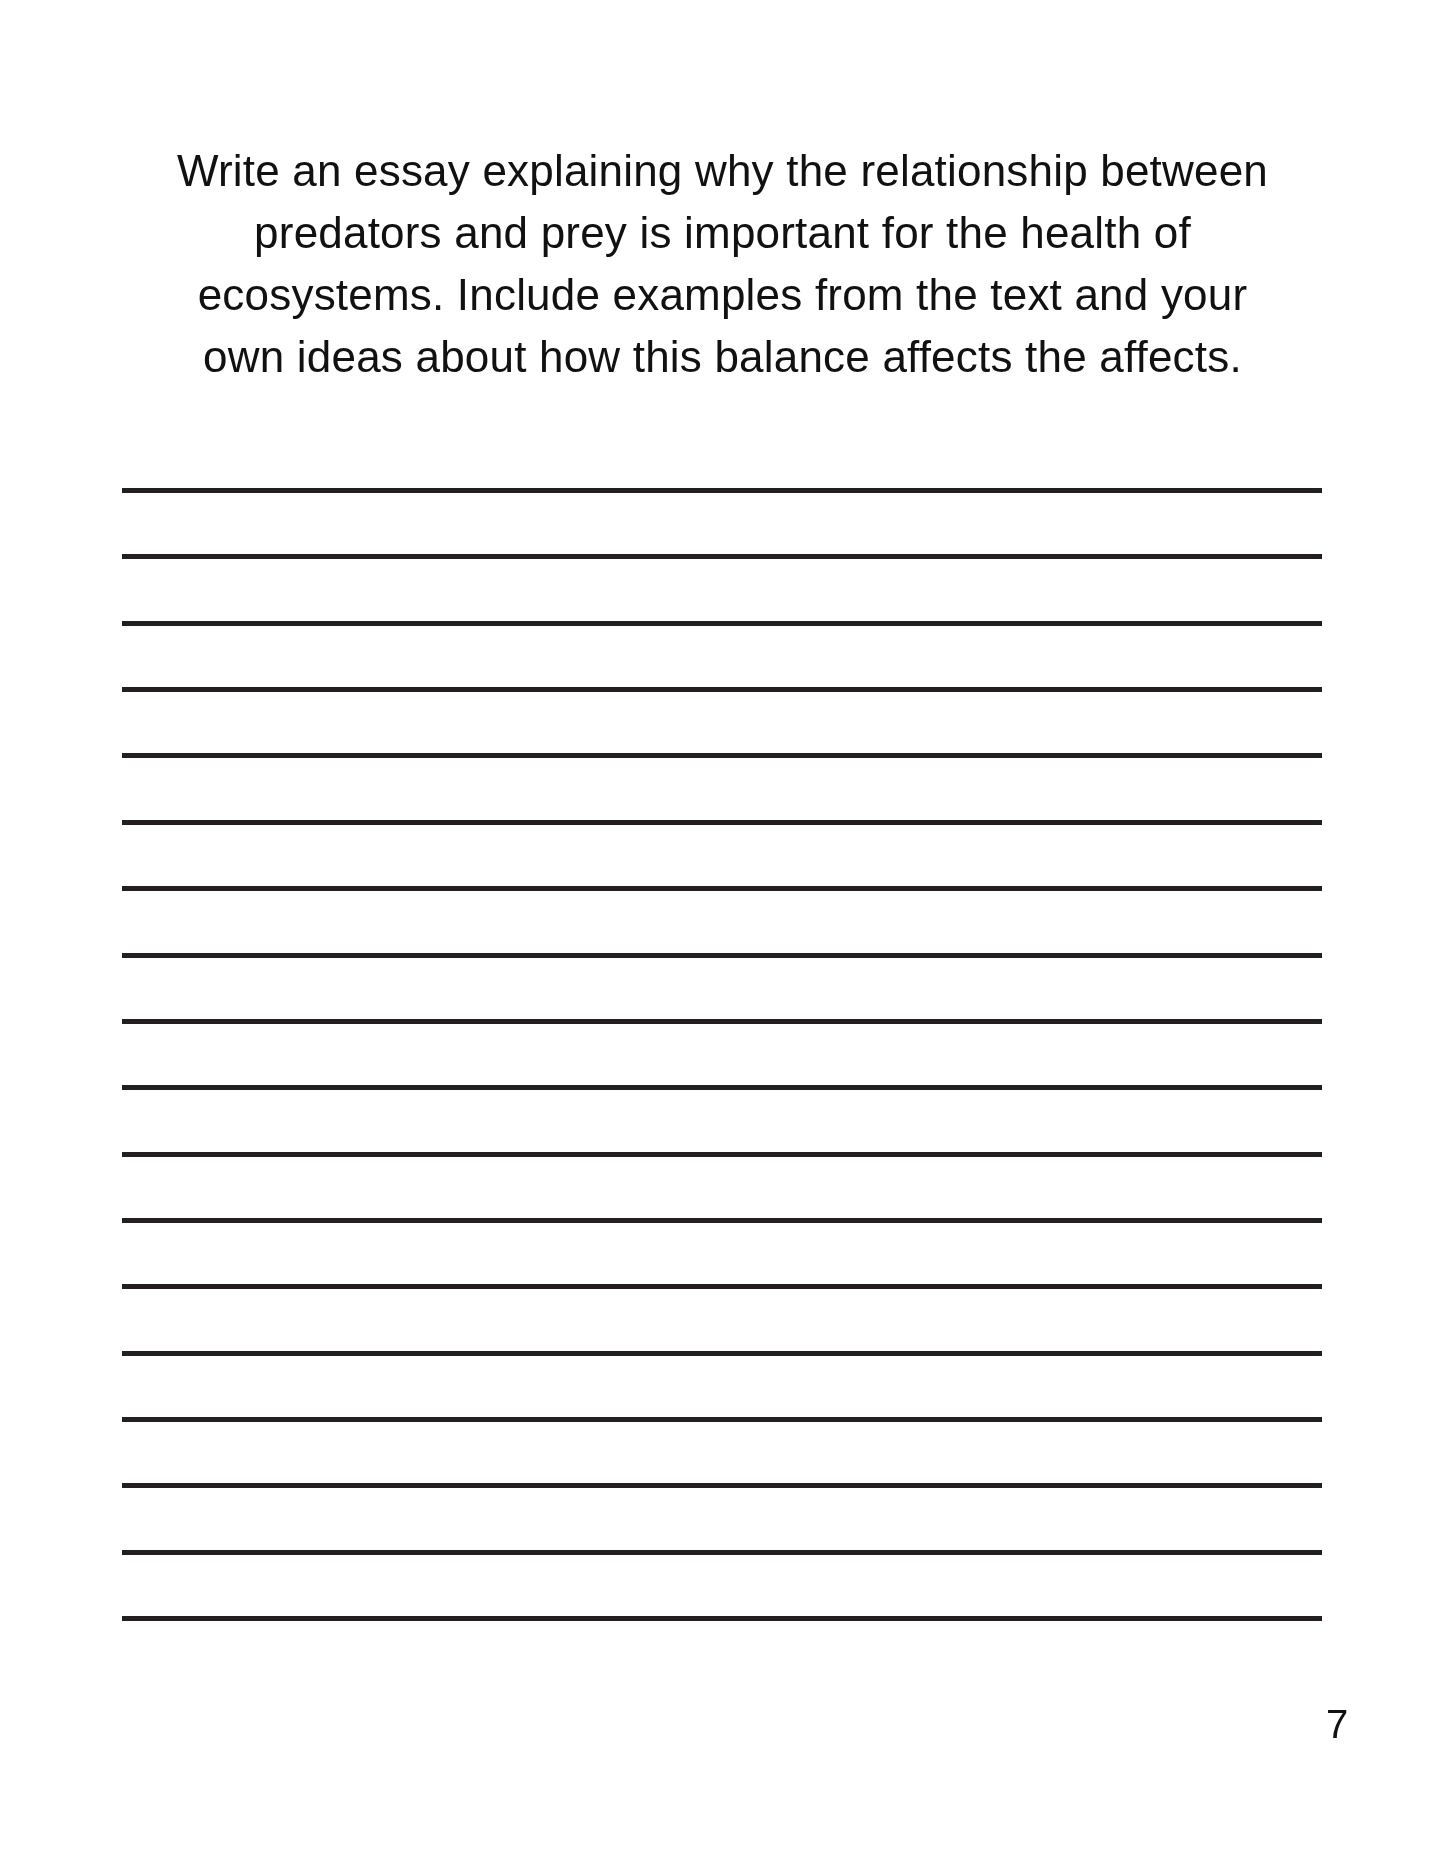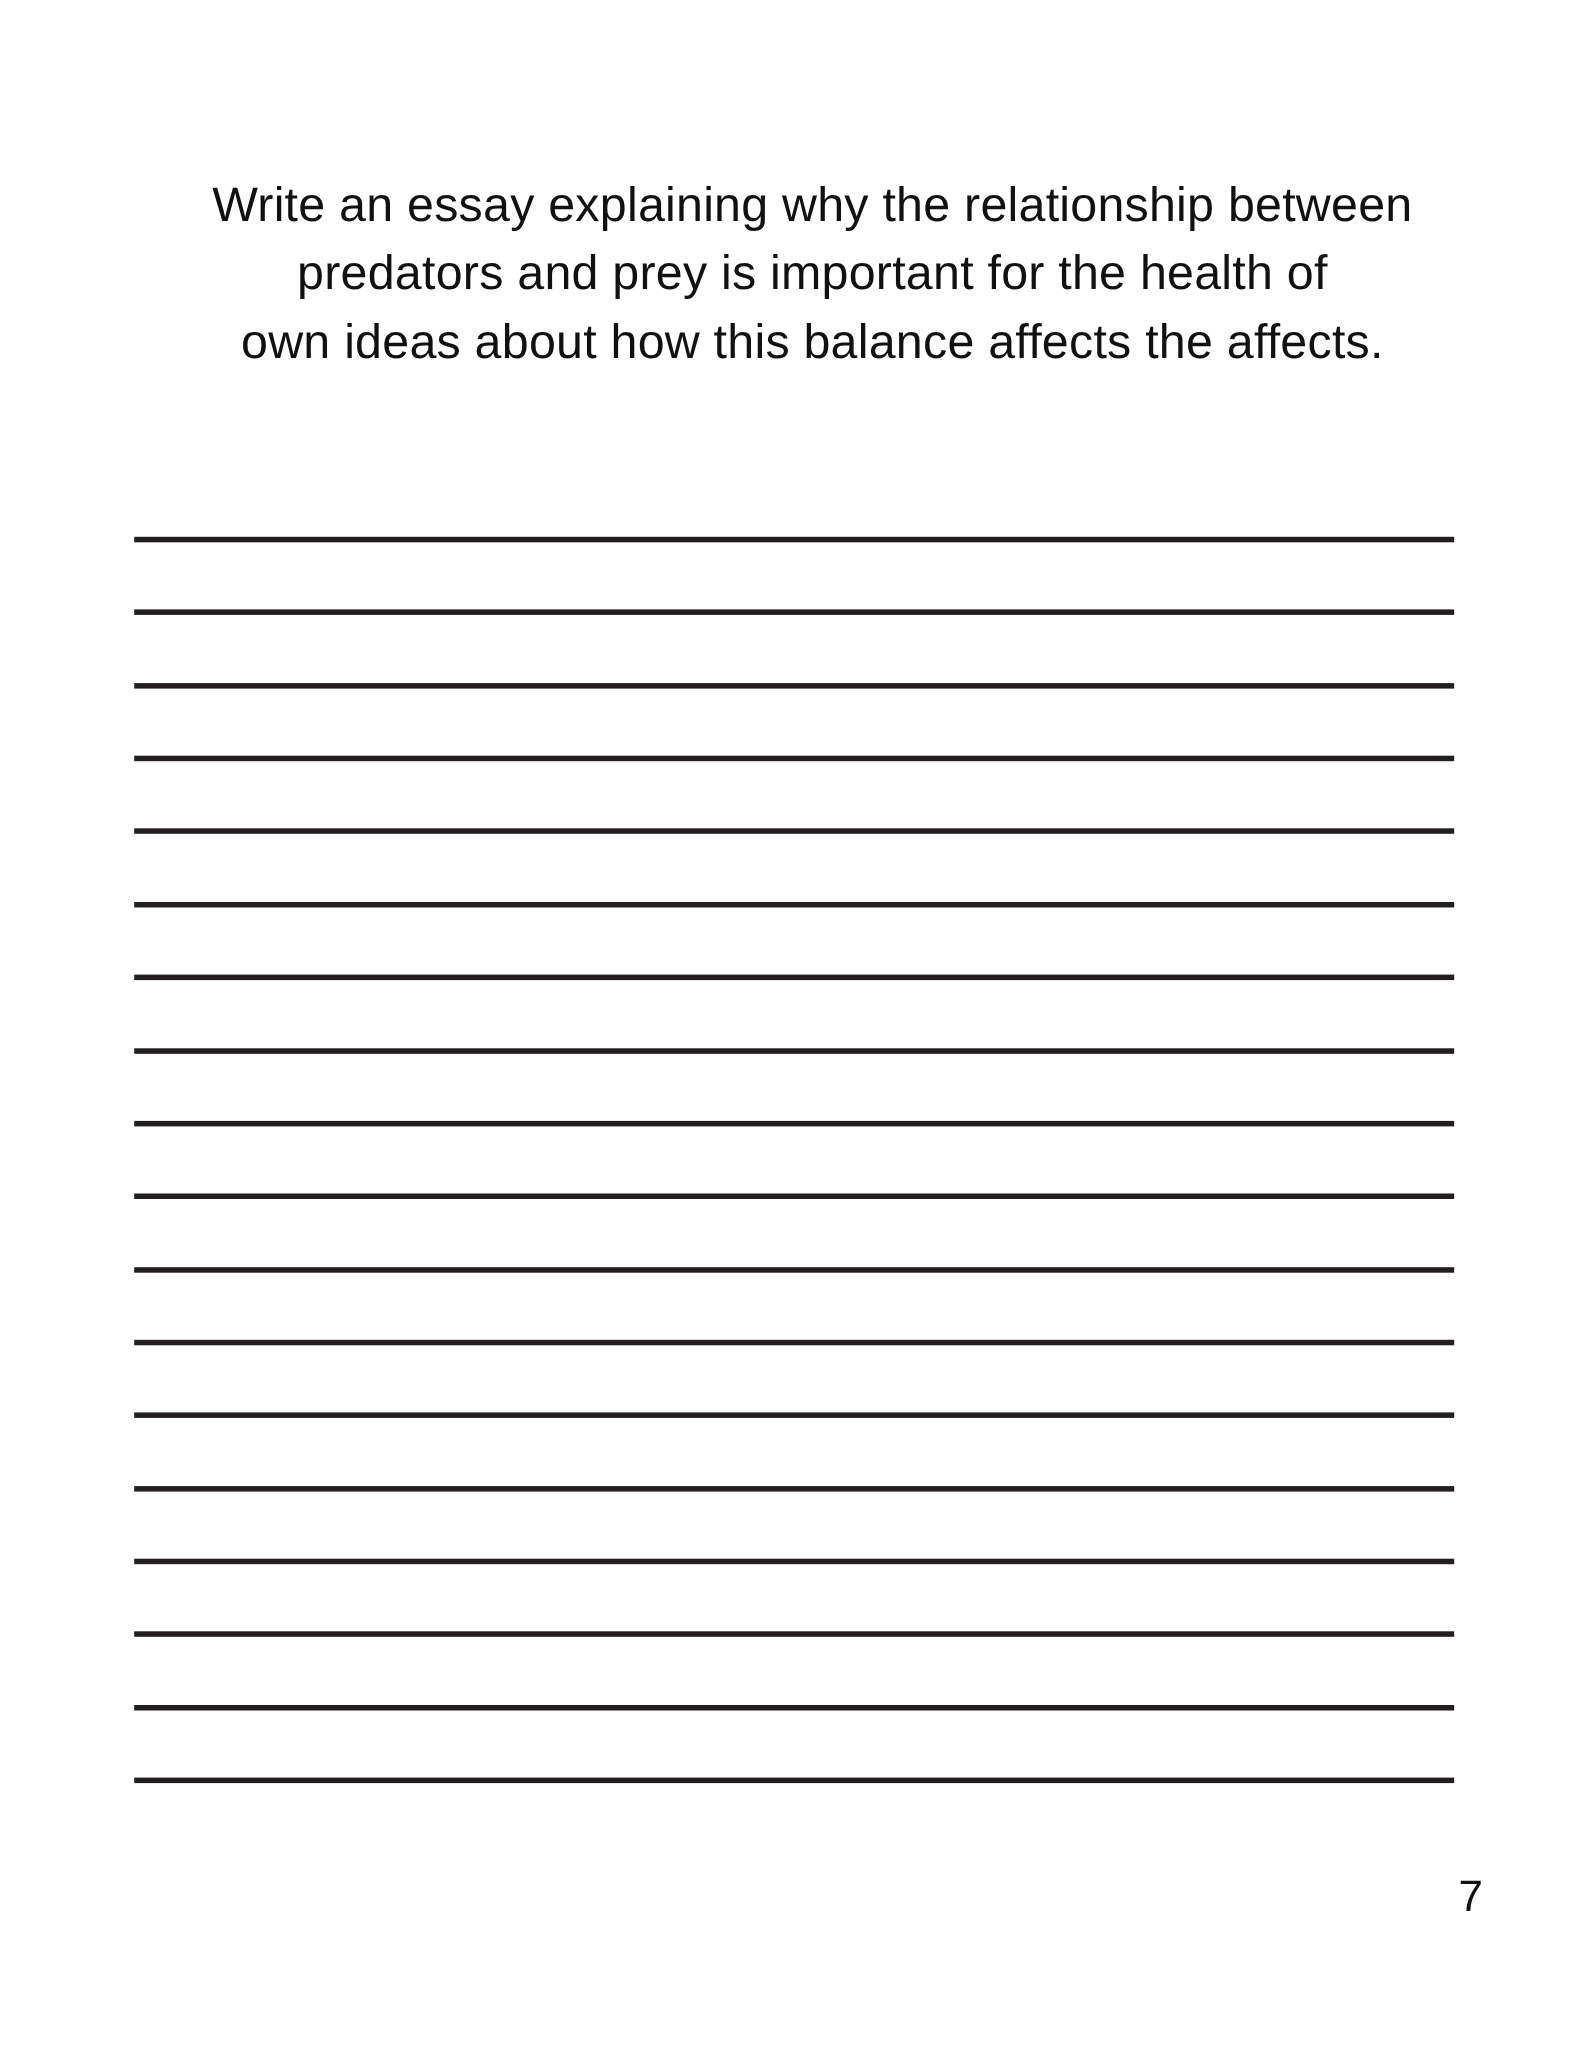--- a/index.html
+++ b/index.html
@@ -18,21 +18,21 @@
     .prompt {
       position: absolute;
       left: 110px;
       top: 140px;
       width: 1225px;
       text-align: center;
       font-size: 44px;
       line-height: 62px;
       letter-spacing: 0.2px;
       color: #111111;
-      margin: 16px;
+      margin: 0;
     }
     .prompt .line {
       display: block;
       white-space: nowrap;
     }
     .lines {
       position: absolute;
       left: 122px;
       top: 0;
       width: 1200px;
@@ -54,20 +54,21 @@
       color: #111111;
     }
   </style>
 </head>
 <body>
 
 <div class="page">
   <p class="prompt">
     <span class="line">Write an essay explaining why the relationship between</span>
     <span class="line">predators and prey is important for the health of</span>
+    <span class="line">ecosystems. Include examples from the text and your</span>
     <span class="line">own ideas about how this balance affects the affects.</span>
   </p>
 
   <div class="lines" id="writing-lines">
       <div class="rule" style="top: 488px; background: rgb(35, 31, 32);"></div>
       <div class="rule" style="top: 554.4px; background: rgb(35, 31, 32);"></div>
       <div class="rule" style="top: 620.7px; background: rgb(35, 31, 32);"></div>
       <div class="rule" style="top: 687.1px; background: rgb(35, 31, 32);"></div>
       <div class="rule" style="top: 753.4px; background: rgb(35, 31, 32);"></div>
       <div class="rule" style="top: 819.8px; background: rgb(35, 31, 32);"></div>

